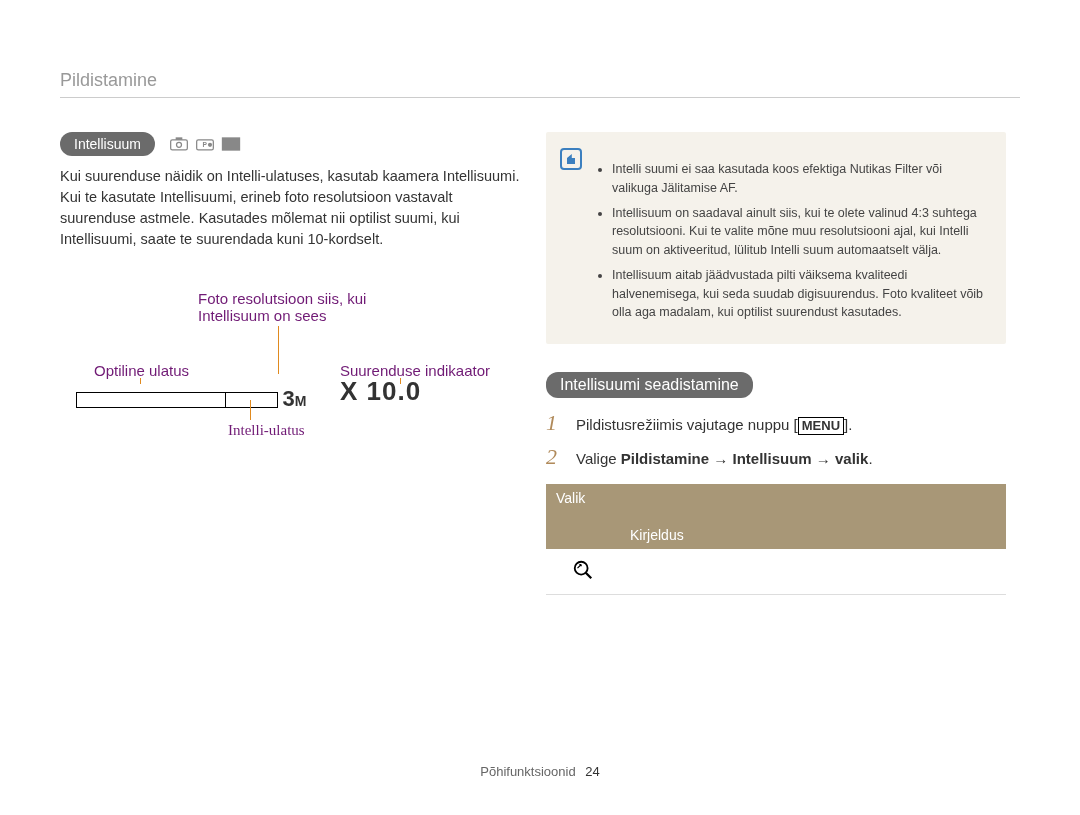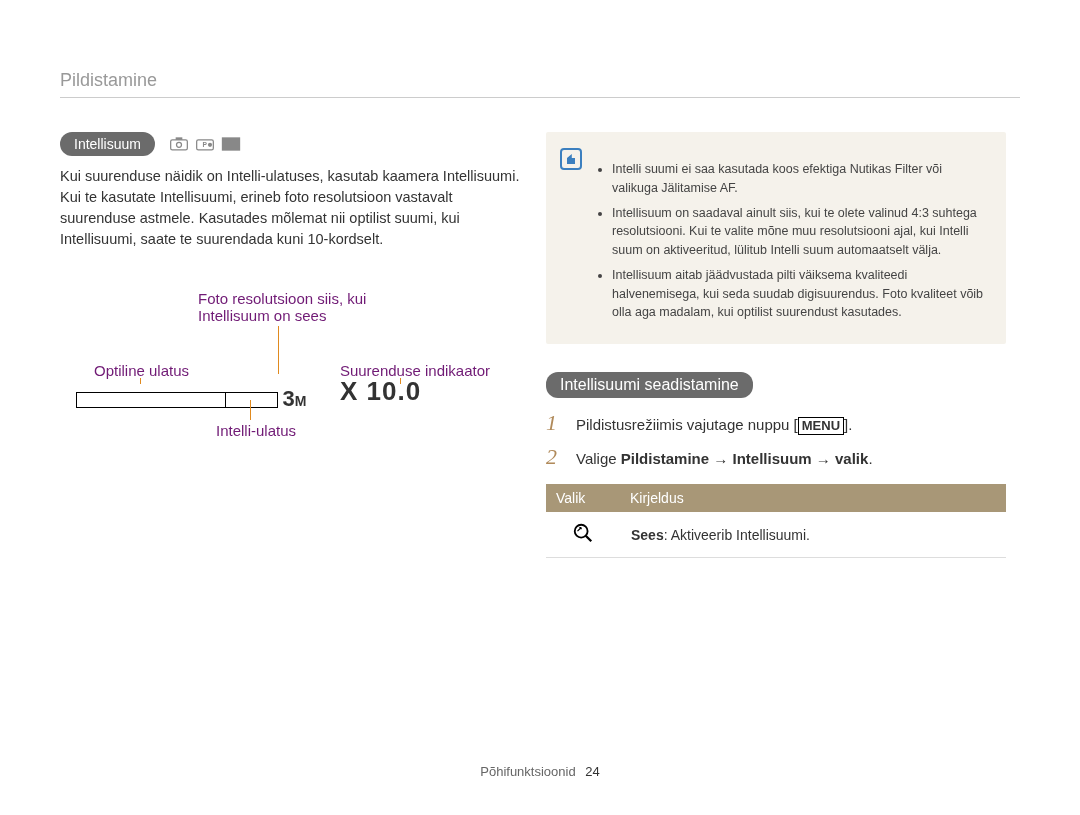--- a/index.html
+++ b/index.html
@@ -179,21 +179,21 @@
     margin-top: 14px;
     width: 100%;
   }
   .table-header {
     display: flex;
     background: #a89777;
     color: #fff;
     font-size: 14px;
   }
   .th-valik { width: 74px; padding: 6px 10px; }
-  .th-kirjeldus { flex: 1; padding: 6px 10px; }
+  .th-kirjeldus { flex: 1; padding: 6px 10px; margin-top: 37px; }
   .table-row {
     display: flex;
     border-bottom: 1px solid #ddd;
     padding: 10px 0;
     font-size: 14px;
     align-items: center;
   }
   .td-icon { width: 74px; text-align: center; }
   .td-desc { flex: 1; padding-left: 10px; }
   .row-icon {
@@ -265,21 +265,21 @@
           </span>
         </div>
         <div class="zoom-indicator">X 10.0</div>
 
         <div class="orange-line" style="top:88px; left:80px; width:1px; height:6px;"></div>
 
         <div class="orange-line" style="top:88px; left:340px; width:1px; height:6px;"></div>
 
         <div class="orange-line" style="top:110px; left:190px; width:1px; height:20px;"></div>
 
-        <div class="diagram-label" style="top:132px; left:156px;">Intelli-ulatus</div>
+        <div class="diagram-label" style="top:132px; left:168px;font-family:Liberation Serif, serif;">Intelli-ulatus</div>
       </div>
     </div>
 
     <div class="col-right">
       <div class="info-box">
         <div class="info-icon"></div>
         <ul>
           <li>Intelli suumi ei saa kasutada koos efektiga Nutikas Filter või valikuga Jälitamise AF.</li>
           <li>Intellisuum on saadaval ainult siis, kui te olete valinud 4:3 suhtega resolutsiooni. Kui te valite mõne muu resolutsiooni ajal, kui Intelli suum on aktiveeritud, lülitub Intelli suum automaatselt välja.</li>
           <li>Intellisuum aitab jäädvustada pilti väiksema kvaliteedi halvenemisega, kui seda suudab digisuurendus. Foto kvaliteet võib olla aga madalam, kui optilist suurendust kasutades.</li>
@@ -309,23 +309,20 @@
         </div>
         <div class="table-row">
           <div class="td-icon">
             <svg class="row-icon" viewBox="0 0 24 24">
               <circle cx="10" cy="10" r="7" fill="none" stroke="#000" stroke-width="2"></circle>
               <line x1="15" y1="15" x2="21" y2="21" stroke="#000" stroke-width="2.5"></line>
               <path d="M6 10 L10 6 M10 6 L8 6 M10 6 L10 8" stroke="#000" stroke-width="1.3" fill="none"></path>
             </svg>
           </div>
           <div class="vsep"></div>
-          <div class="td-desc">
-            <span class="bold">Sees</span><span>: Aktiveerib Intellisuumi.</span>
-          </div>
         </div>
       </div>
     </div>
   </div>
 </div>
 
 <div class="footer">
   <span>Põhifunktsioonid</span>
   <span class="pagenum">24</span>
 </div>

